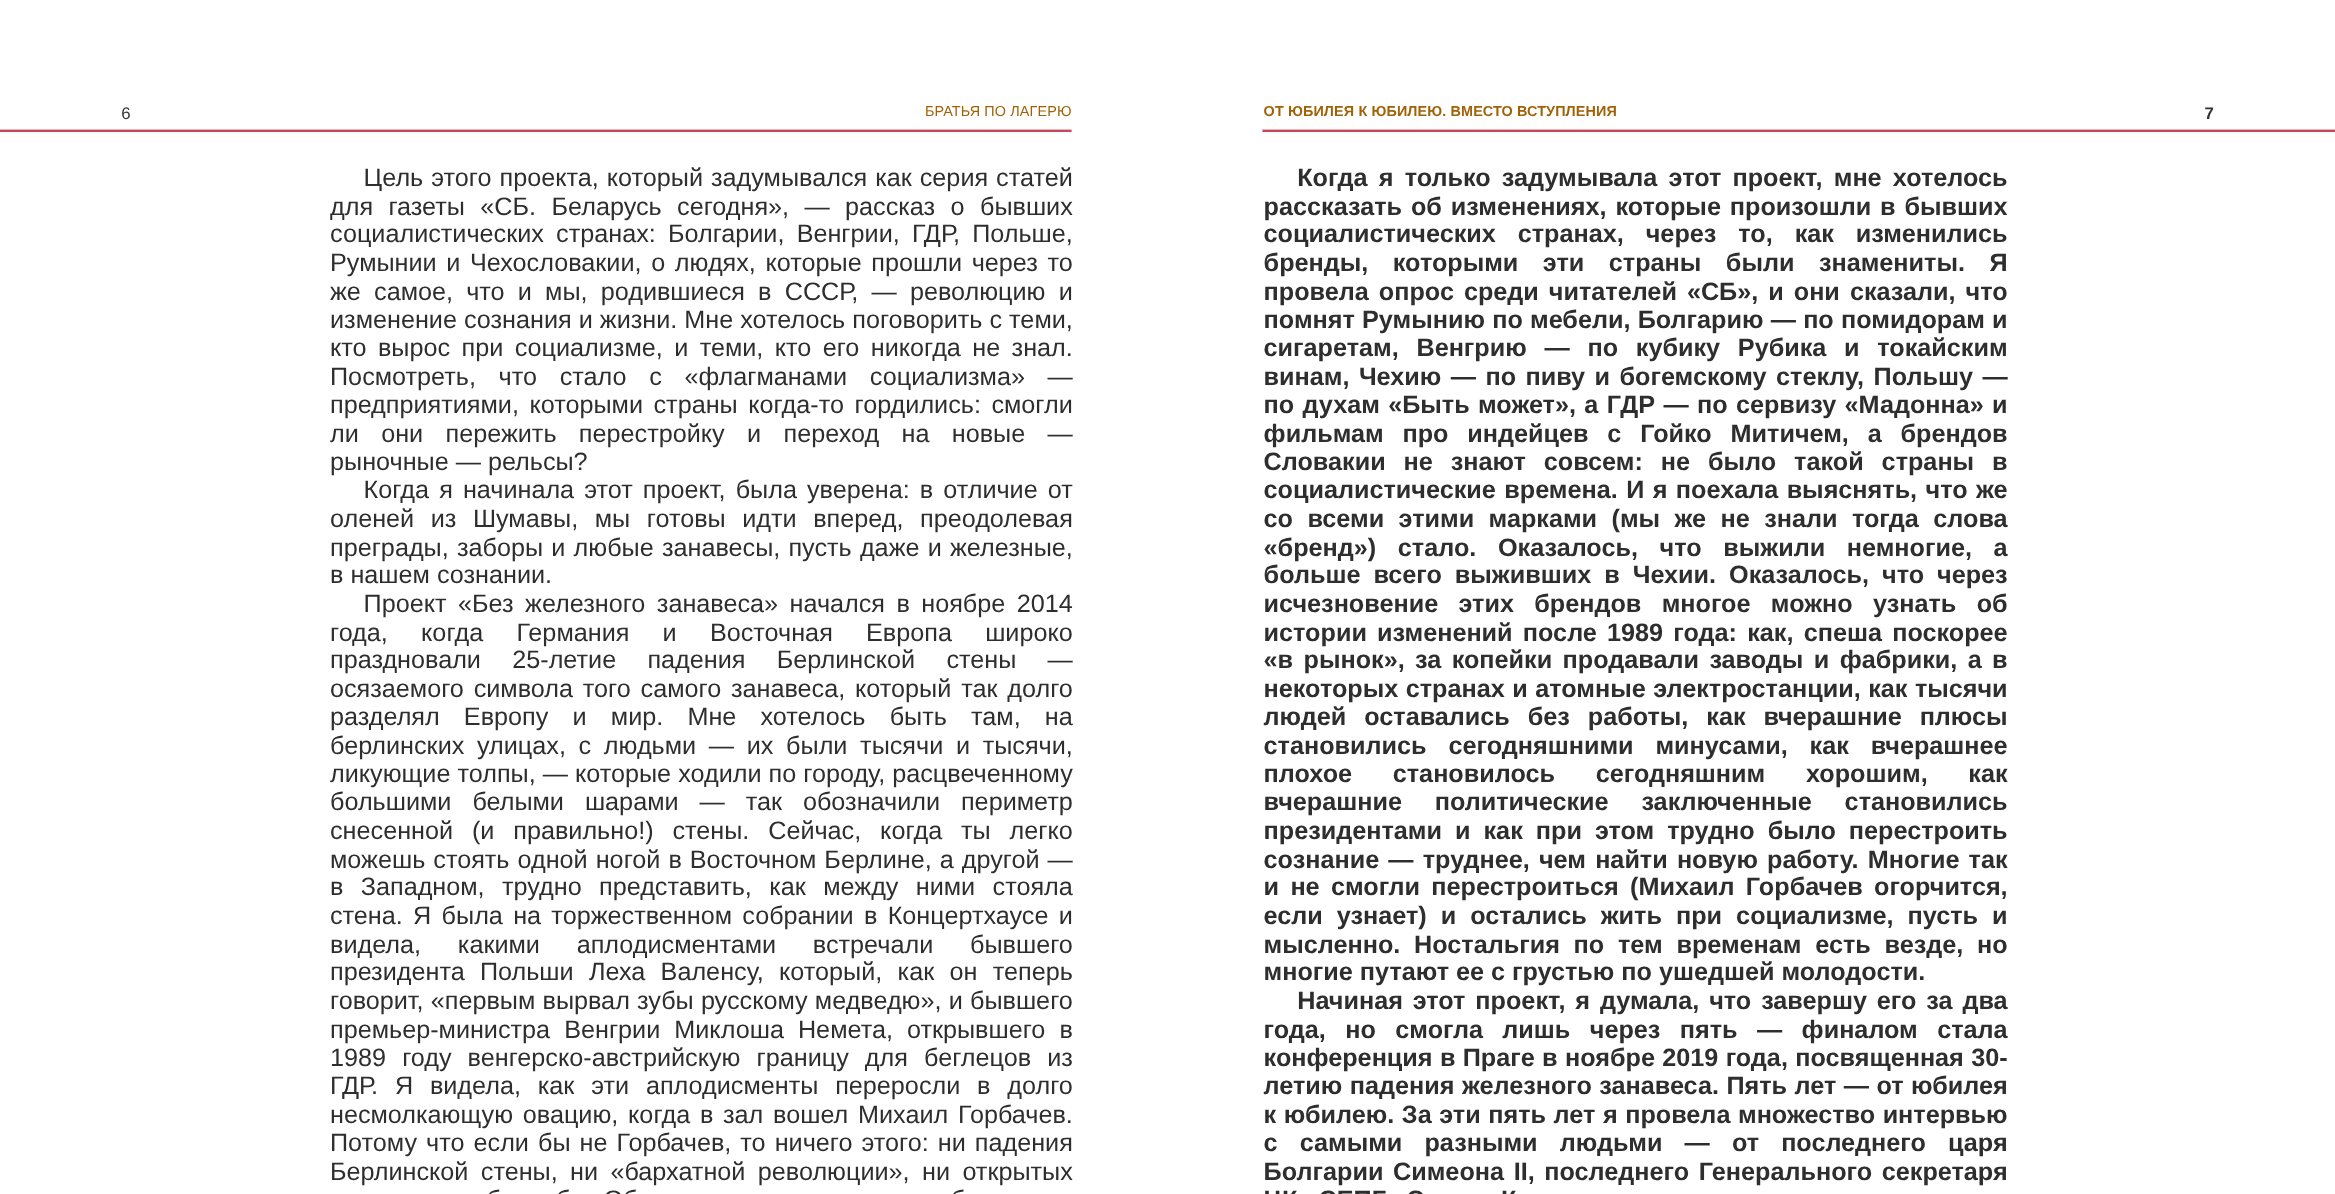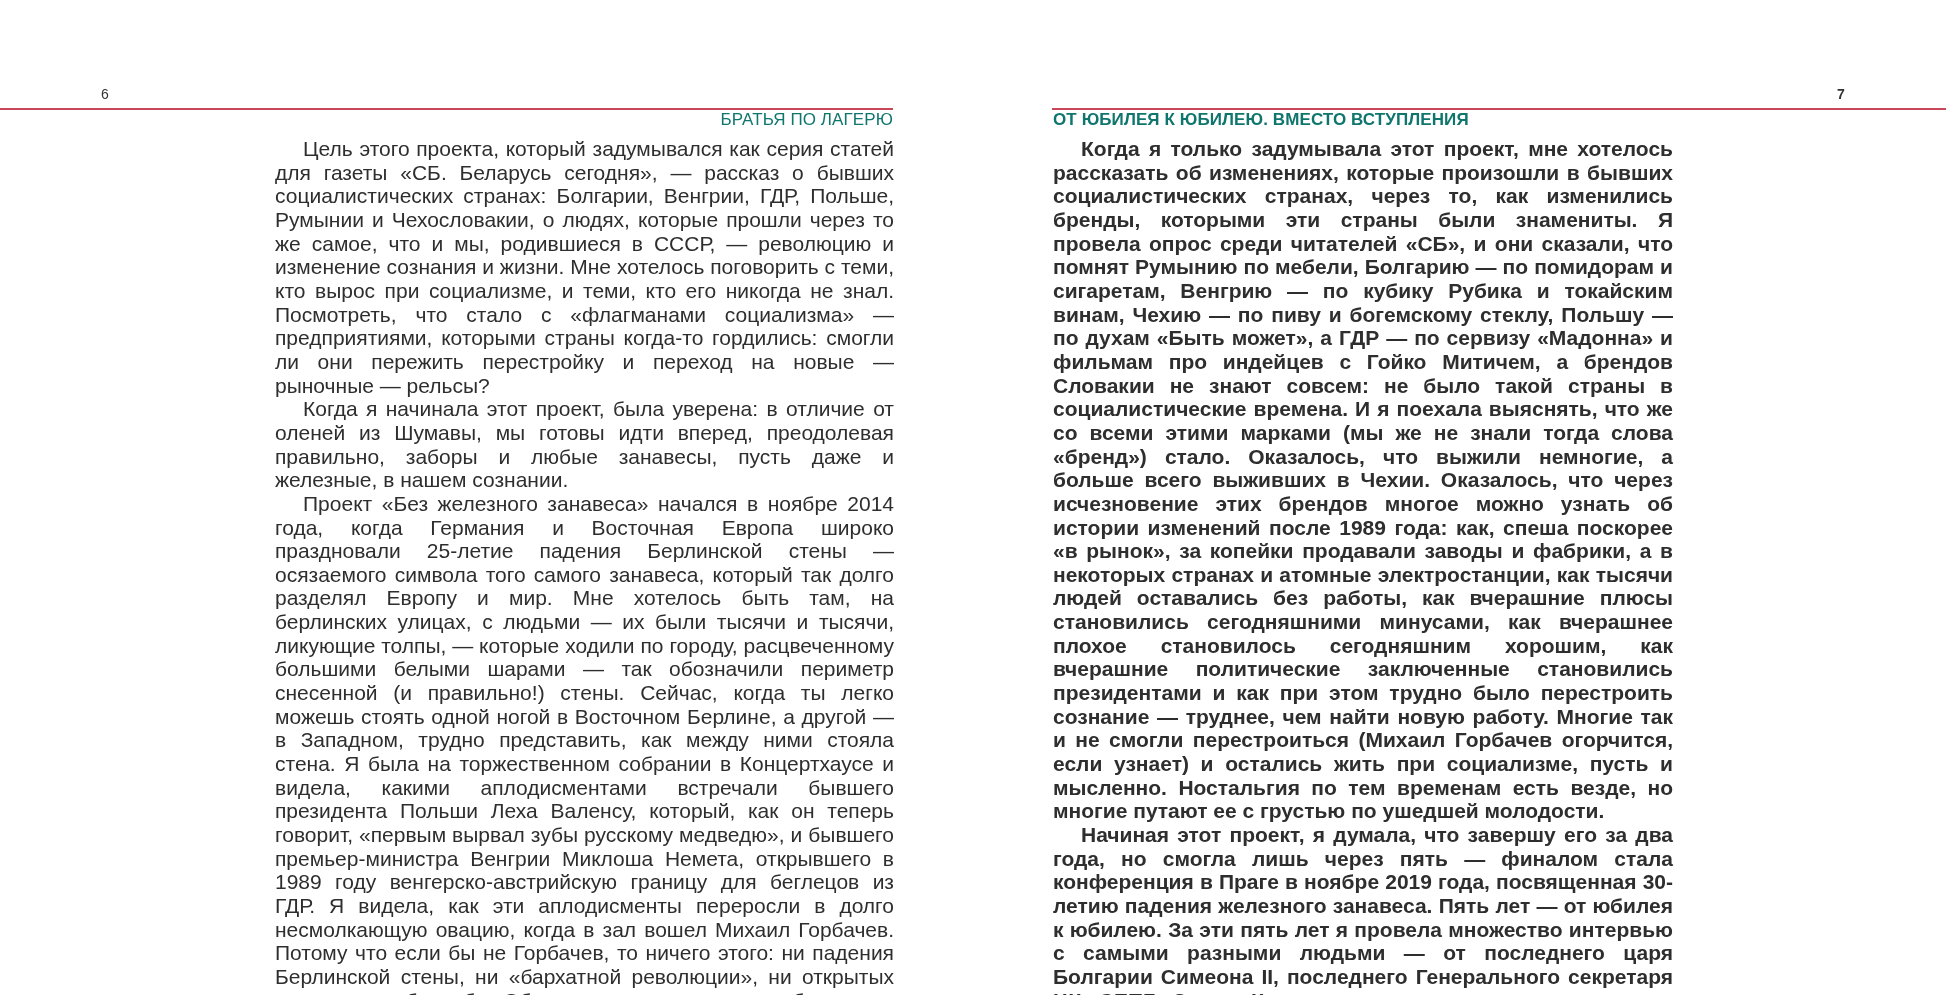--- a/index.html
+++ b/index.html
@@ -4,42 +4,42 @@
 <style>
   html, body { margin:0; padding:0; }
   body {
     width:1946px; height:995px; background:#ffffff; position:relative; overflow:hidden;
     font-family:"Liberation Sans", "DejaVu Sans", sans-serif; color:#2b2b2b;
   }
   .page { position:absolute; top:0; height:995px; }
   .page.left { left:0; width:973px; }
   .page.right { left:973px; width:973px;font-weight:bold; }
   .running-head {
-    position:absolute; top:86px; font-size:17px; letter-spacing:0.1px; color:#0f766e;
-    text-transform:uppercase; white-space:nowrap;margin-top:24px;
+    position:absolute; top:86px; font-size:12px; letter-spacing:0.1px; color:#a16207;
+    text-transform:uppercase; white-space:nowrap;
   }
   .folio { position:absolute; top:86px; font-size:14px; color:#333; }
   .rule { position:absolute; top:108px; height:2px; background:#c8485a; }
   .text {
     position:absolute; top:137px; font-size:21px; line-height:23.65px;
     text-align:justify; color:#2e2e2e;
   }
   .text p { margin:0; text-indent:28px; hyphens:manual; }
   .text p.last-line-left { text-align-last:left; }
 </style>
 </head>
 <body>
 
 <div class="page left">
   <div class="folio" style="left:101px;">6</div>
   <div class="running-head" style="right:80px;">БРАТЬЯ ПО ЛАГЕРЮ</div>
   <div class="rule" style="left:0; width:893px;"></div>
   <div class="text" style="left:275px; width:619px;">
     <p>Цель этого проекта, который задумывался как серия статей для газеты «СБ. Беларусь сегодня», — рассказ о бывших социалистических странах: Болгарии, Венгрии, ГДР, Польше, Румынии и Чехословакии, о людях, которые прошли через то же самое, что и мы, родившиеся в СССР, — революцию и изменение сознания и жизни. Мне хотелось поговорить с теми, кто вырос при социализме, и теми, кто его никогда не знал. Посмотреть, что стало с «флагманами социализма» — предприятиями, которыми страны когда-то гордились: смогли ли они пережить перестройку и переход на новые — рыночные — рельсы?</p>
-    <p>Когда я начинала этот проект, была уверена: в отличие от оленей из Шумавы, мы готовы идти вперед, преодолевая правильно, заборы и любые занавесы, пусть даже и железные, в нашем сознании.</p>
+    <p>Когда я начинала этот проект, была уверена: в отличие от оленей из Шумавы, мы готовы идти вперед, преодолевая преграды, заборы и любые занавесы, пусть даже и железные, в нашем сознании.</p>
     <p>Проект «Без железного занавеса» начался в ноябре 2014 года, когда Германия и Восточная Европа широко праздновали 25-летие падения Берлинской стены — осязаемого символа того самого занавеса, который так долго разделял Европу и мир. Мне хотелось быть там, на берлинских улицах, с людьми — их были тысячи и тысячи, ликующие толпы, — которые ходили по городу, расцвеченному большими белыми шарами — так обозначили периметр снесенной (и правильно!) стены. Сейчас, когда ты легко можешь стоять одной ногой в Восточном Берлине, а другой — в Западном, трудно представить, как между ними стояла стена. Я была на торжественном собрании в Концертхаусе и видела, какими аплодисментами встречали бывшего президента Польши Леха Валенсу, который, как он теперь говорит, «первым вырвал зубы русскому медведю», и бывшего премьер-министра Венгрии Миклоша Немета, открывшего в 1989 году венгерско-австрийскую границу для беглецов из ГДР. Я видела, как эти аплодисменты переросли в долго несмолкающую овацию, когда в зал вошел Михаил Горбачев. Потому что если бы не Горбачев, то ничего этого: ни падения Берлинской стены, ни «бархатной революции», ни открытых границ — не было бы. Об этом говорили все мои собеседники во всех странах проекта «Без железного занавеса». Из семи стран, которые я посетила в процессе работы, две — ГДР и Чехословакия — эпоху перемен не пережили.</p>
   </div>
 </div>
 
 <div class="page right">
   <div class="running-head" style="left:80px;">ОТ ЮБИЛЕЯ К ЮБИЛЕЮ. ВМЕСТО ВСТУПЛЕНИЯ</div>
   <div class="folio" style="left:864px;">7</div>
   <div class="rule" style="left:79px; width:894px;"></div>
   <div class="text" style="left:80px; width:620px;">
     <p>Когда я только задумывала этот проект, мне хотелось рассказать об изменениях, которые произошли в бывших социалистических странах, через то, как изменились бренды, которыми эти страны были знамениты. Я провела опрос среди читателей «СБ», и они сказали, что помнят Румынию по мебели, Болгарию — по помидорам и сигаретам, Венгрию — по кубику Рубика и токайским винам, Чехию — по пиву и богемскому стеклу, Польшу — по духам «Быть может», а ГДР — по сервизу «Мадонна» и фильмам про индейцев с Гойко Митичем, а брендов Словакии не знают совсем: не было такой страны в социалистические времена. И я поехала выяснять, что же со всеми этими марками (мы же не знали тогда слова «бренд») стало. Оказалось, что выжили немногие, а больше всего выживших в Чехии. Оказалось, что через исчезновение этих брендов многое можно узнать об истории изменений после 1989 года: как, спеша поскорее «в рынок», за копейки продавали заводы и фабрики, а в некоторых странах и атомные электростанции, как тысячи людей оставались без работы, как вчерашние плюсы становились сегодняшними минусами, как вчерашнее плохое становилось сегодняшним хорошим, как вчерашние политические заключенные становились президентами и как при этом трудно было перестроить сознание — труднее, чем найти новую работу. Многие так и не смогли перестроиться (Михаил Горбачев огорчится, если узнает) и остались жить при социализме, пусть и мысленно. Ностальгия по тем временам есть везде, но многие путают ее с грустью по ушедшей молодости.</p>

